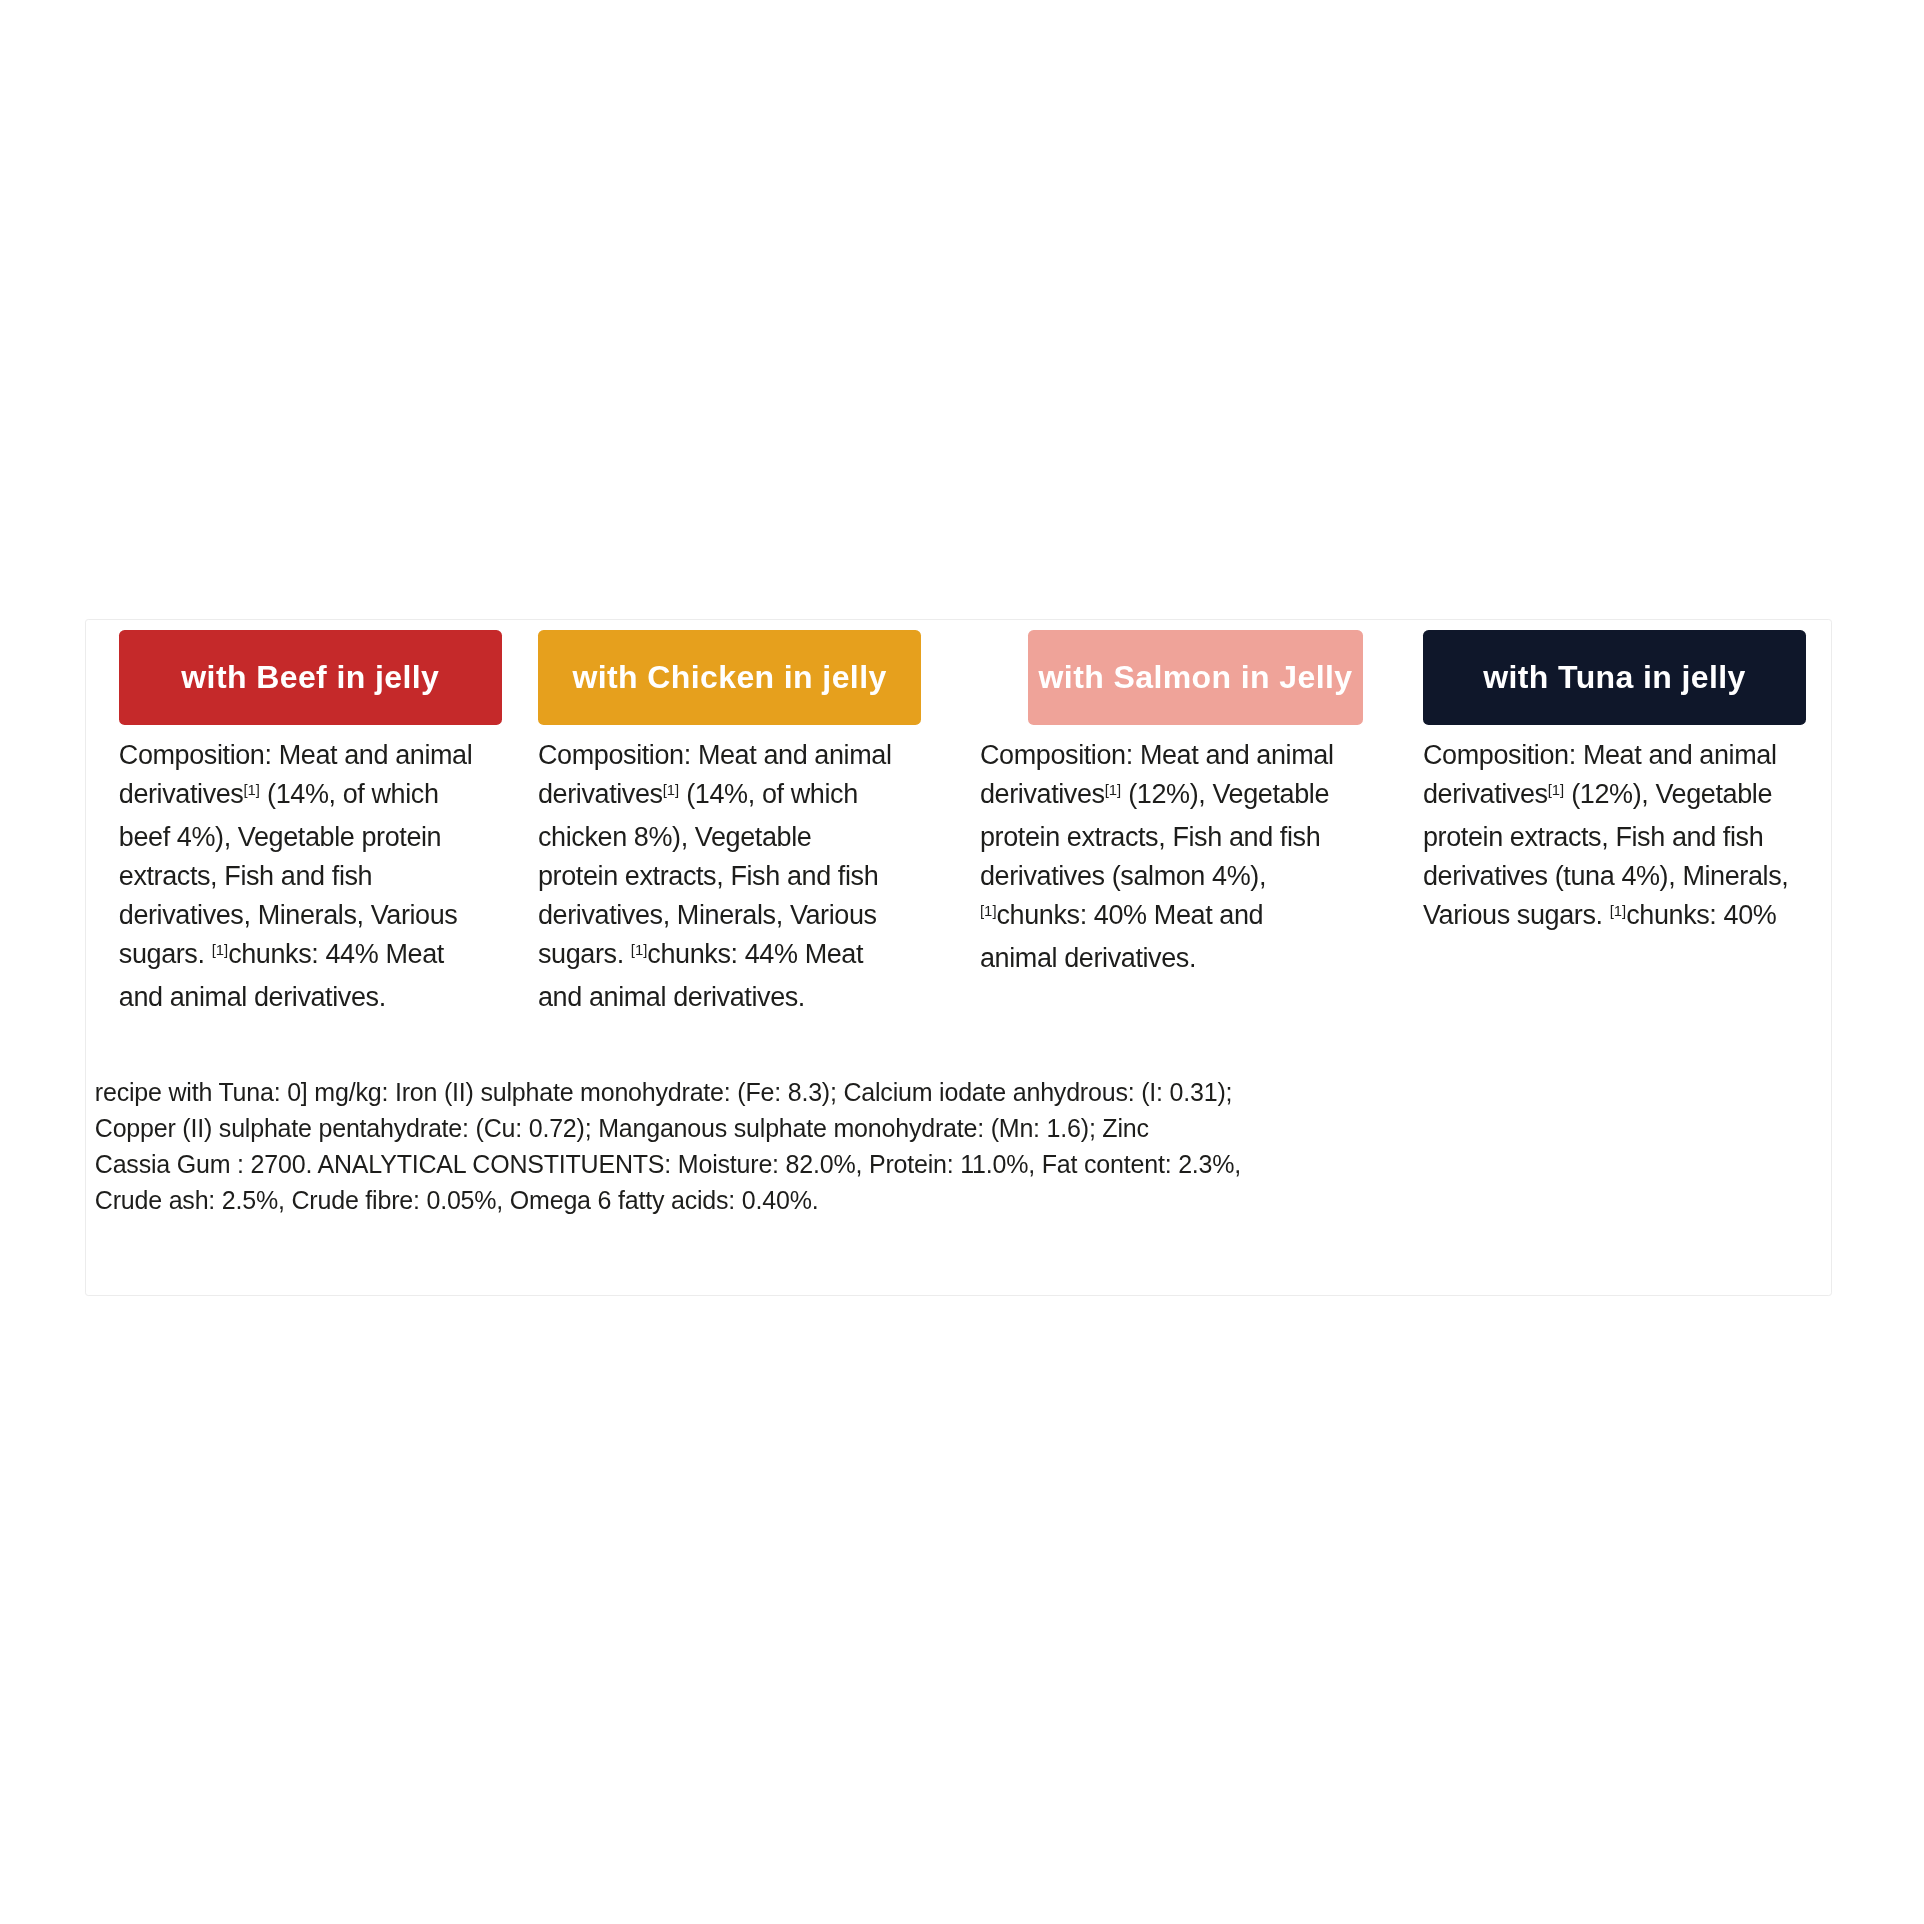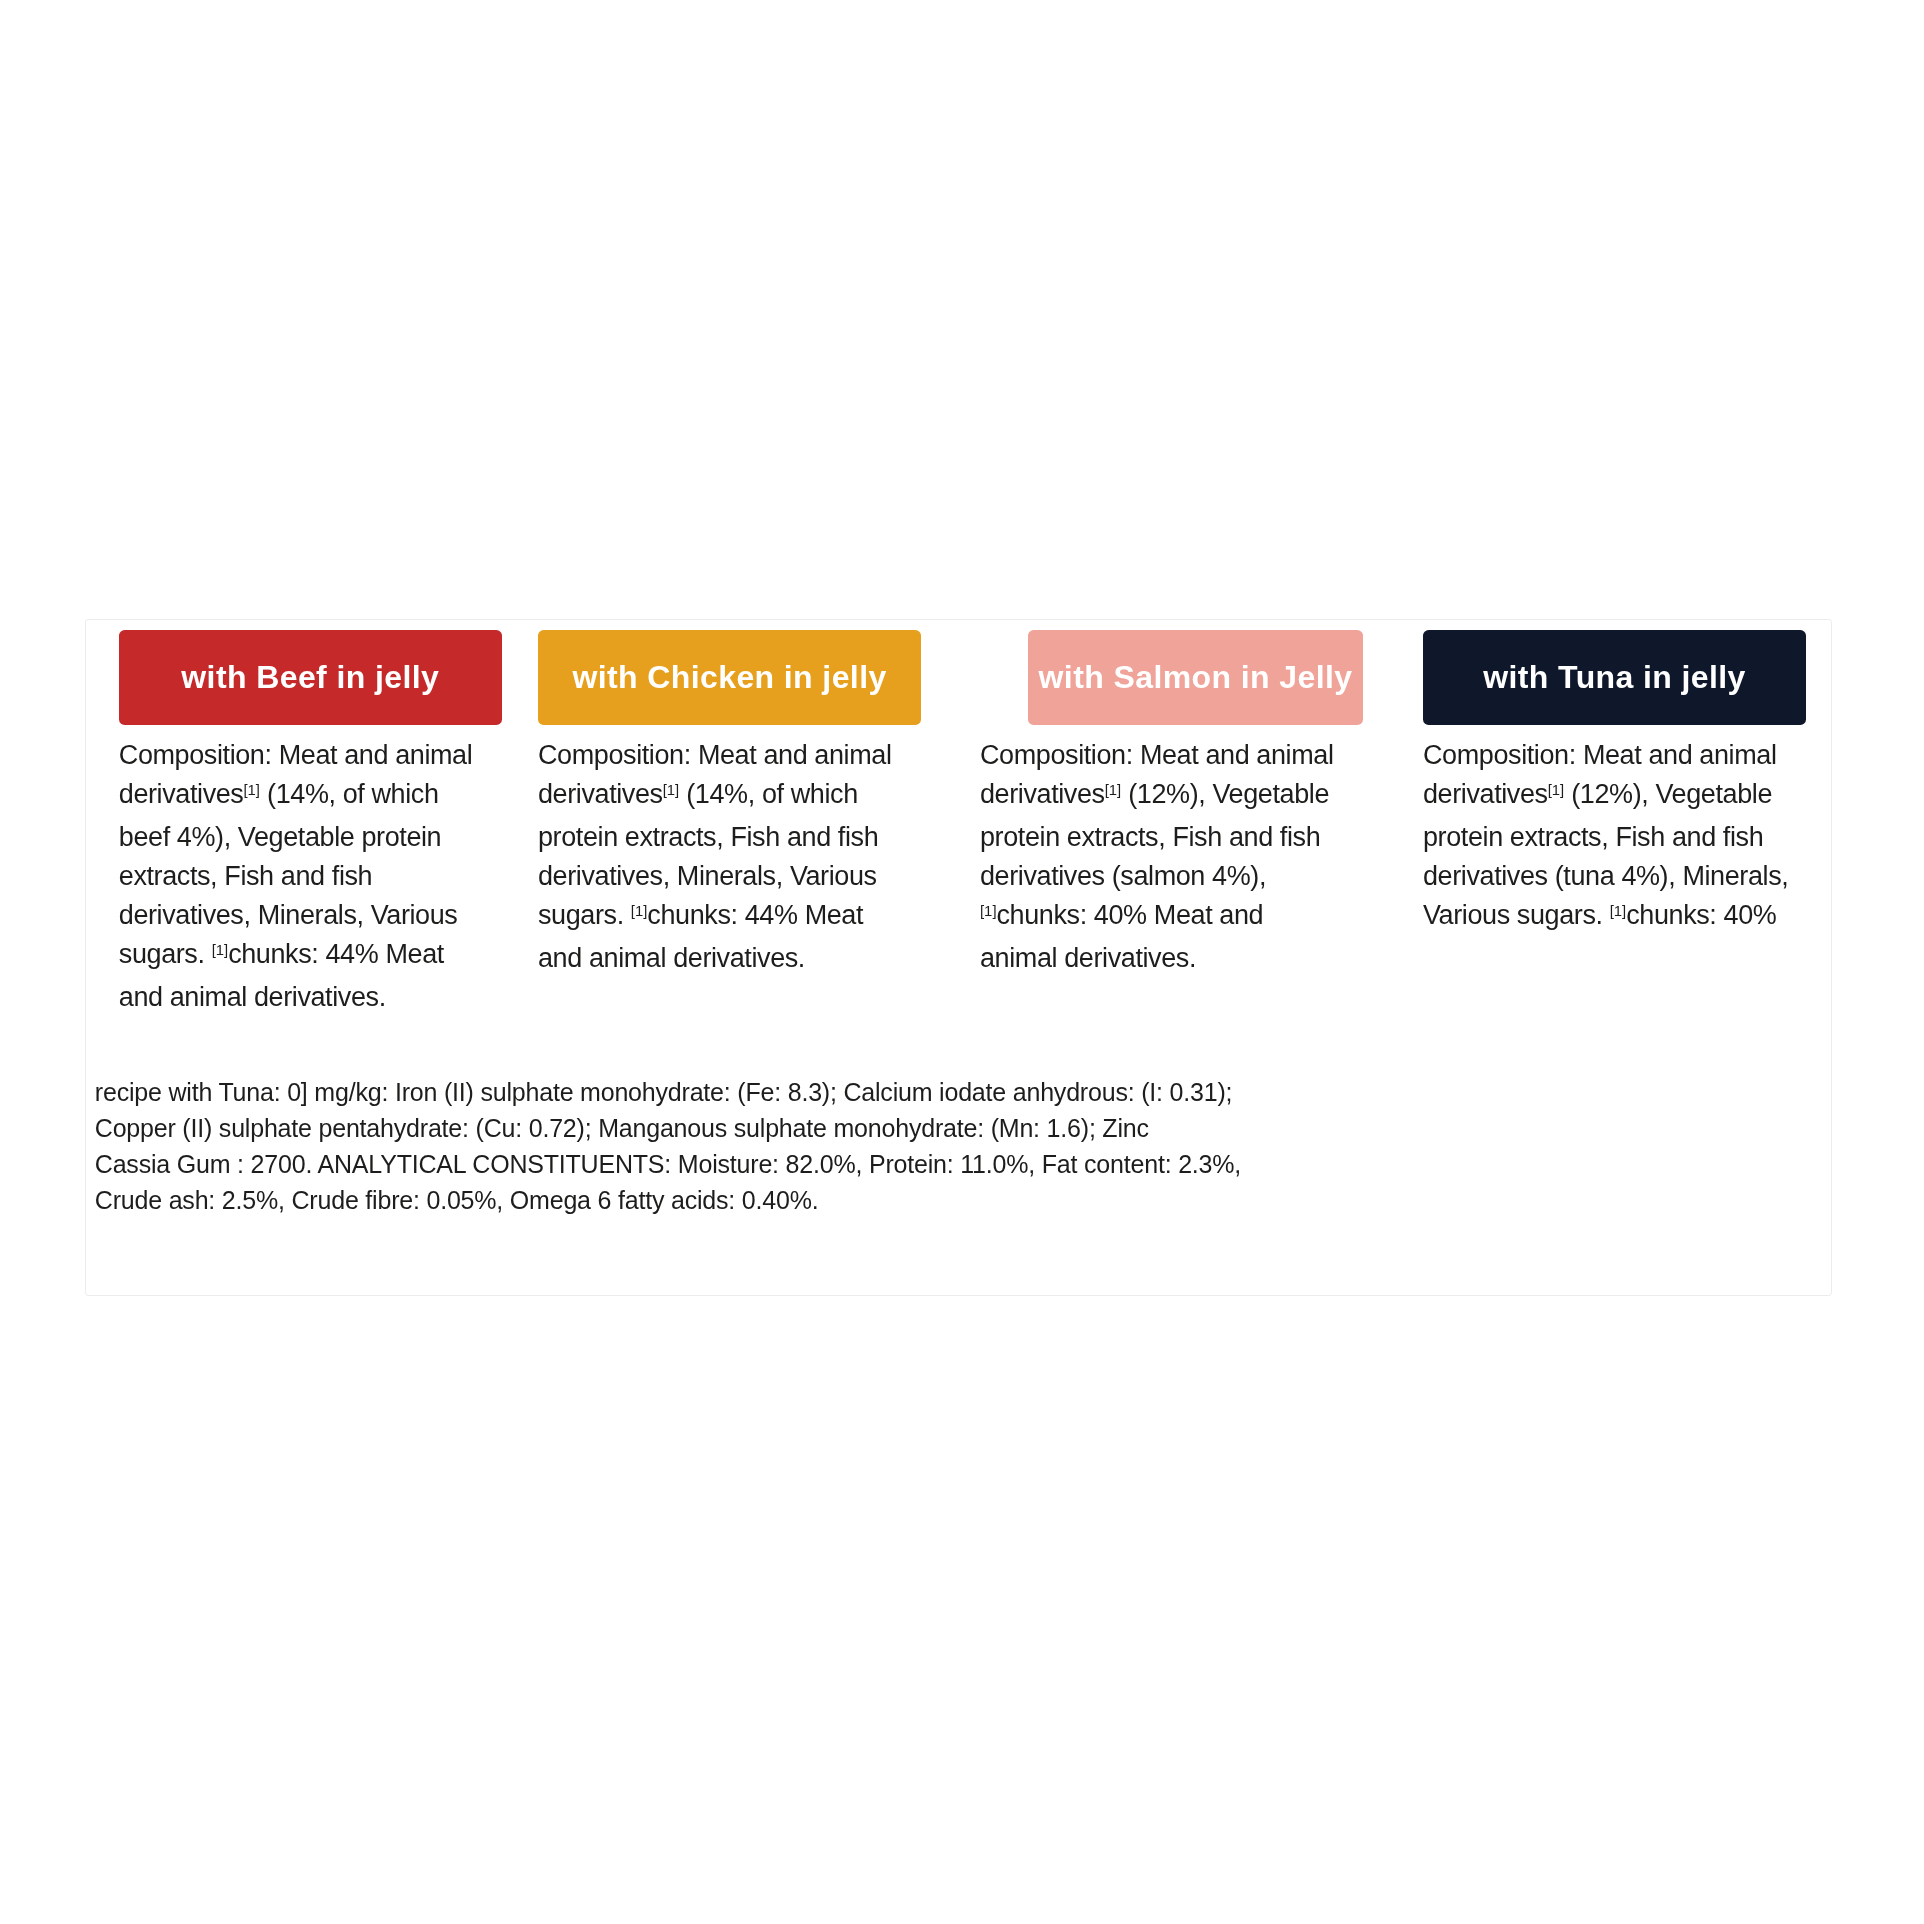--- a/index.html
+++ b/index.html
@@ -73,20 +73,21 @@
         </div>
     </div>
 
     <div class="col col-1">
       <div class="banner" style="background: rgb(230, 160, 29); align-items: center;">
         <span>with Chicken in jelly</span>
       </div>
       <div class="comp">
           <div class="tline"><span class="b">Composition:</span><span> Meat and animal</span></div>
           <div class="tline"><span>derivatives</span><span class="sup">[1]</span><span> (14%, of which</span></div>
+          <div class="tline"><span>chicken 8%), Vegetable</span></div>
           <div class="tline"><span>protein extracts, Fish and fish</span></div>
           <div class="tline"><span>derivatives, Minerals, Various</span></div>
           <div class="tline"><span>sugars. </span><span class="sup">[1]</span><span>chunks: 44% Meat</span></div>
           <div class="tline"><span>and animal derivatives.</span></div>
         </div>
     </div>
 
     <div class="col col-2">
       <div class="banner" style="background: rgb(239, 163, 153); margin-left: 48px;">
         <span>with Salmon in Jelly</span>

